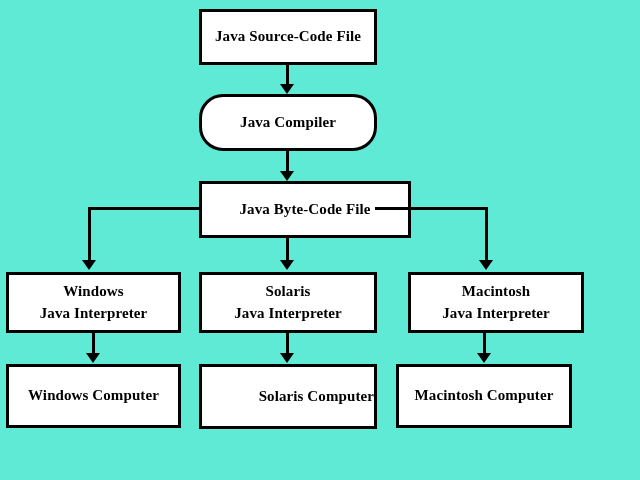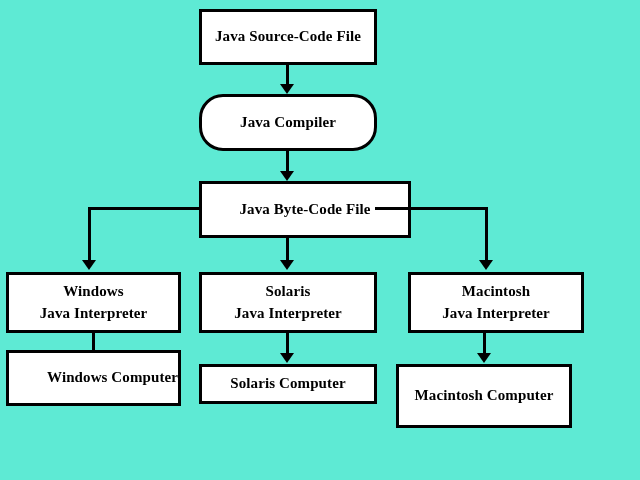--- a/index.html
+++ b/index.html
@@ -112,25 +112,25 @@
 
   <div class="vline" style="left:92px; top:333px; height:22px;"></div>
   <div class="arrowhead" style="left:86px; top:353px;"></div>
 
   <div class="vline" style="left:286px; top:333px; height:22px;"></div>
   <div class="arrowhead" style="left:280px; top:353px;"></div>
 
   <div class="vline" style="left:483px; top:333px; height:22px;"></div>
   <div class="arrowhead" style="left:477px; top:353px;"></div>
 
-  <div class="node" style="left:6px; top:350px; width:175px; height:56px;justify-content:flex-end;">
+  <div class="node" style="left:6px; top:364px; width:175px; height:64px;">
     <span class="label-line">Windows Computer</span>
   </div>
 
-  <div class="node" style="left:199px; top:364px; width:178px; height:40px;">
+  <div class="node" style="left:199px; top:364px; width:178px; height:65px;justify-content:flex-end;">
     <span class="label-line">Solaris Computer</span>
   </div>
 
   <div class="node" style="left:396px; top:364px; width:176px; height:64px;">
     <span class="label-line">Macintosh Computer</span>
   </div>
 
 </div>
 
 </body></html>

